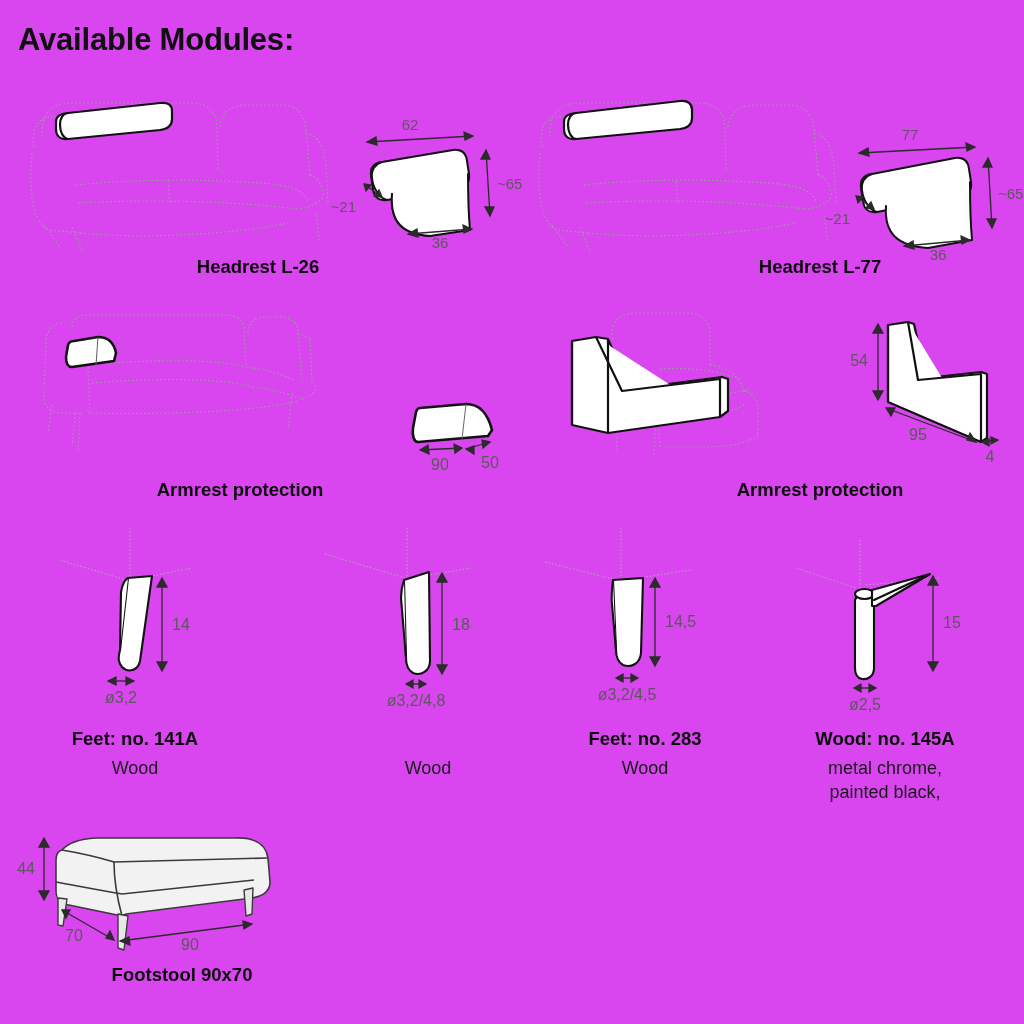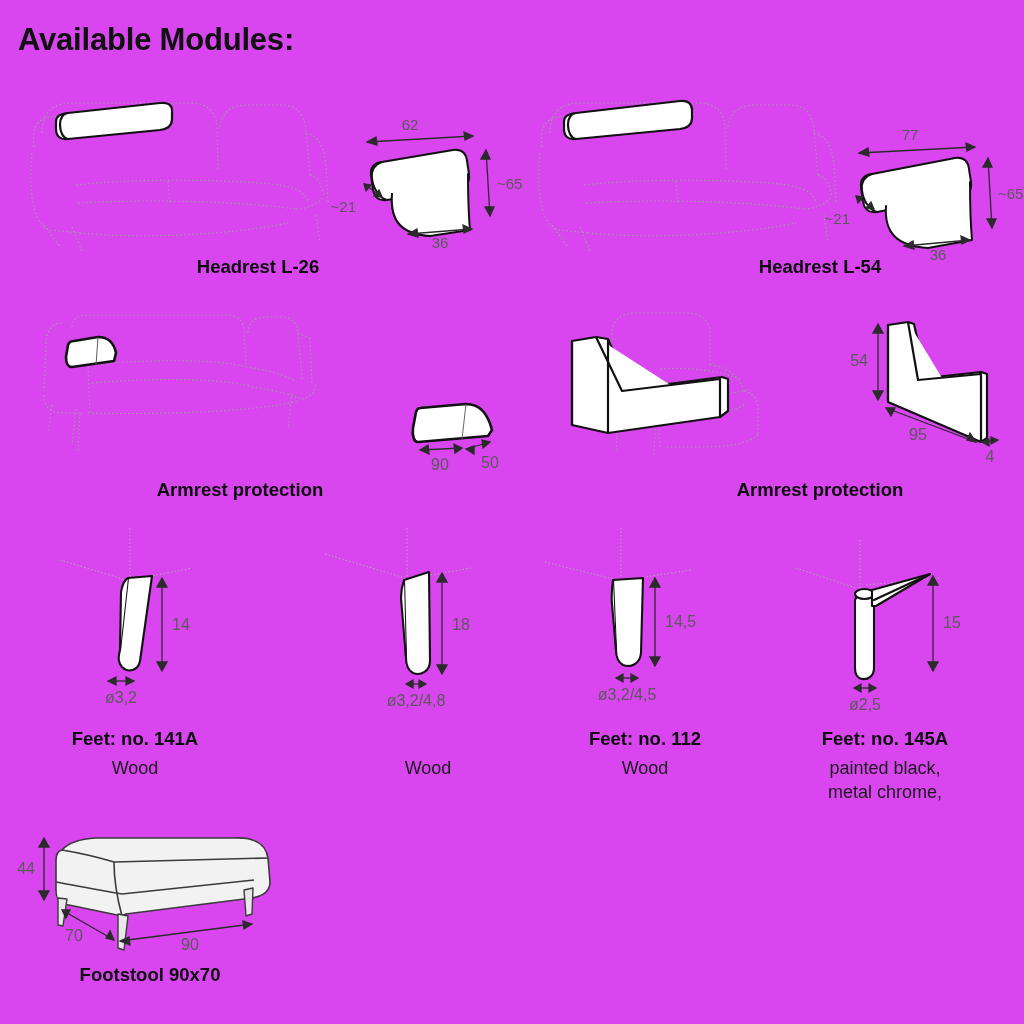--- a/index.html
+++ b/index.html
@@ -173,21 +173,21 @@
         <text class="dimtext" x="92" y="140" text-anchor="middle" stroke="none">36</text>
 
         <line x1="10" y1="76" x2="28" y2="89" stroke-width="1.3"></line>
         <polygon points="10,76 17,77 12,83"></polygon>
         <polygon points="28,89 20,88 25,82"></polygon>
         <text class="dimtext" x="4" y="104" text-anchor="end" stroke="none">~21</text>
       </g>
     </svg>
   </div>
 
-  <div class="module-caption" style="left:620px; top:255px; width:400px;">Headrest L-54</div>
+  <div class="module-caption" style="left:620px; top:255px; width:400px;">Headrest L-77</div>
 
   <div class="fig" style="left:30px; top:305px;">
     <svg width="360" height="165" viewBox="0 0 360 165">
       <g fill="none" stroke="#9e9e9e" stroke-width="1.1" stroke-dasharray="1.6 2.4" stroke-linejoin="round">
         <path d="M42,22 C42,14 48,10 58,10 L196,10 C208,10 214,16 214,26 L216,62"></path>
         <path d="M218,28 C218,16 226,12 238,12 L248,12"></path>
         <path d="M250,12 C262,12 268,18 268,28 L272,74"></path>
         <path d="M32,18 C22,18 16,26 16,40 L14,86"></path>
         <path d="M14,90 C14,104 22,108 36,108 L52,108"></path>
         <path d="M22,100 L18,128"></path>
@@ -358,21 +358,21 @@
         <text class="dimtext big" x="120" y="99" stroke="none">14,5</text>
 
         <line x1="71" y1="150" x2="93" y2="150" stroke-width="1.3"></line>
         <polygon points="71,150 78,146 78,154"></polygon>
         <polygon points="93,150 86,146 86,154"></polygon>
         <text class="dimtext big" x="82" y="172" text-anchor="middle" stroke="none">ø3,2/4,5</text>
       </g>
     </svg>
   </div>
 
-  <div class="module-caption" style="left:500px; top:727px; width:290px;">Feet: no. 112</div>
+  <div class="module-caption" style="left:500px; top:727px; width:290px;">Feet: no. 283</div>
   <div class="module-sub" style="left:500px; top:757px; width:290px;">Wood</div>
 
   <div class="fig" style="left:790px; top:540px;">
     <svg width="190" height="180" viewBox="0 0 190 180">
       <g fill="none" stroke="#b0b0b0" stroke-width="1" stroke-dasharray="1.4 2.2">
         <line x1="6" y1="28" x2="66" y2="48"></line>
         <line x1="76" y1="45" x2="150" y2="38"></line>
         <line x1="70" y1="0" x2="70" y2="48"></line>
       </g>
       <g fill="#ffffff" stroke="#111111" stroke-width="2.1" stroke-linejoin="round" stroke-linecap="round">
@@ -388,24 +388,24 @@
         <text class="dimtext big" x="153" y="88" stroke="none">15</text>
 
         <line x1="64" y1="148" x2="86" y2="148" stroke-width="1.3"></line>
         <polygon points="64,148 71,144 71,152"></polygon>
         <polygon points="86,148 79,144 79,152"></polygon>
         <text class="dimtext big" x="75" y="170" text-anchor="middle" stroke="none">ø2,5</text>
       </g>
     </svg>
   </div>
 
-  <div class="module-caption" style="left:746px; top:727px; width:278px;">Feet: no. 145A</div>
+  <div class="module-caption" style="left:746px; top:727px; width:278px;">Wood: no. 145A</div>
   <div class="module-sub" style="left:746px; top:757px; width:278px;">
+    <div>metal chrome,</div>
     <div>painted black,</div>
-    <div>metal chrome,</div>
   </div>
 
   <div class="fig" style="left:22px; top:828px;">
     <svg width="270" height="130" viewBox="0 0 270 130">
 
       <g stroke="#3a3a3a" stroke-width="1.6" stroke-linejoin="round">
         <path d="M40,22 L212,10 C232,9 244,16 246,30 L248,54 C248,62 242,68 230,70 L104,86 C96,87 92,84 92,76 L90,40 C90,28 96,23 40,22 Z" fill="#ebebeb" stroke="none"></path>
         <path d="M40,22 C46,15 58,11 74,10 L212,10 C232,9 244,16 246,30 L248,54 C248,62 242,68 230,70 L104,86 L100,88 L42,76 C36,74 34,70 34,62 L34,32 C34,26 36,23 40,22 Z" fill="#f2f2f2"></path>
         <path d="M40,22 C52,24 72,28 92,34 L246,30" fill="none"></path>
         <path d="M92,34 C92,48 94,66 100,88" fill="none"></path>
@@ -430,15 +430,15 @@
         <text class="dimtext big" x="52" y="113" text-anchor="middle" stroke="none">70</text>
 
         <line x1="98" y1="113" x2="230" y2="96" stroke-width="1.3"></line>
         <polygon points="98,113 107,109 108,117"></polygon>
         <polygon points="230,96 221,93 222,101"></polygon>
         <text class="dimtext big" x="168" y="122" text-anchor="middle" stroke="none">90</text>
       </g>
     </svg>
   </div>
 
-  <div class="module-caption" style="left:0px; top:963px; width:300px;">Footstool 90x70</div>
+  <div class="module-caption" style="left:0px; top:963px; width:300px;padding-left:32px;">Footstool 90x70</div>
 
 </div>
 
 </body></html>

